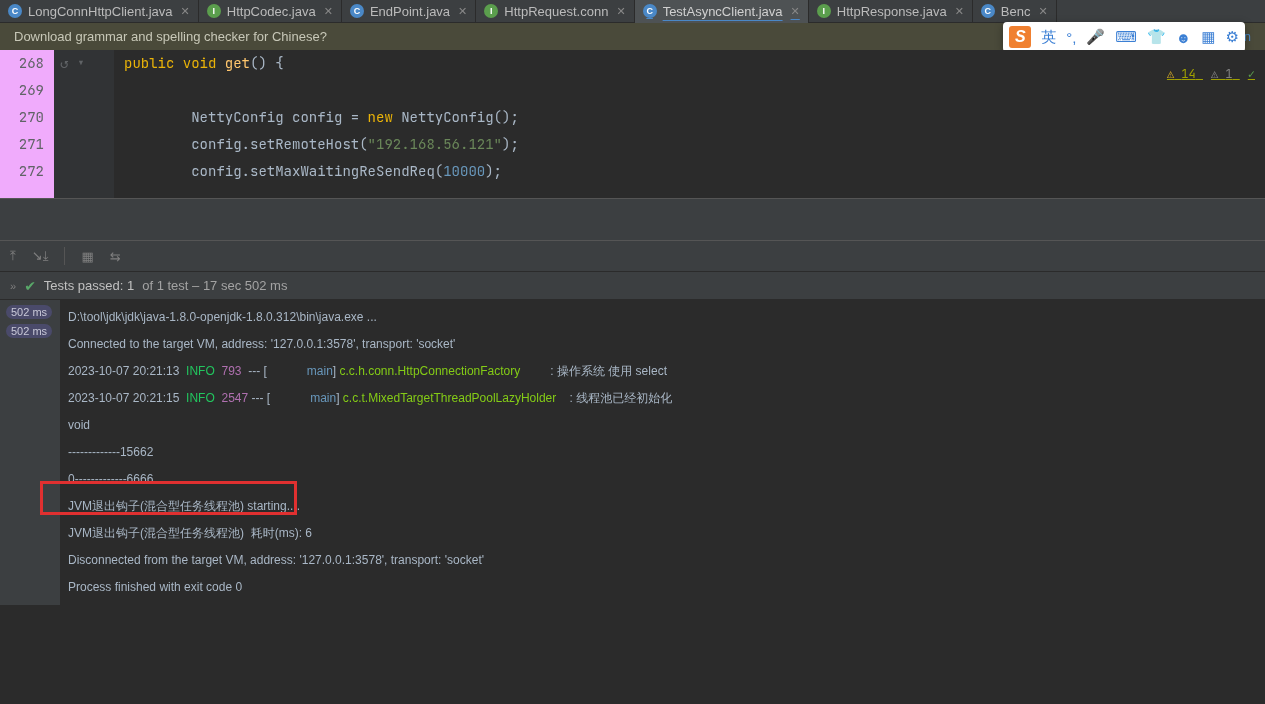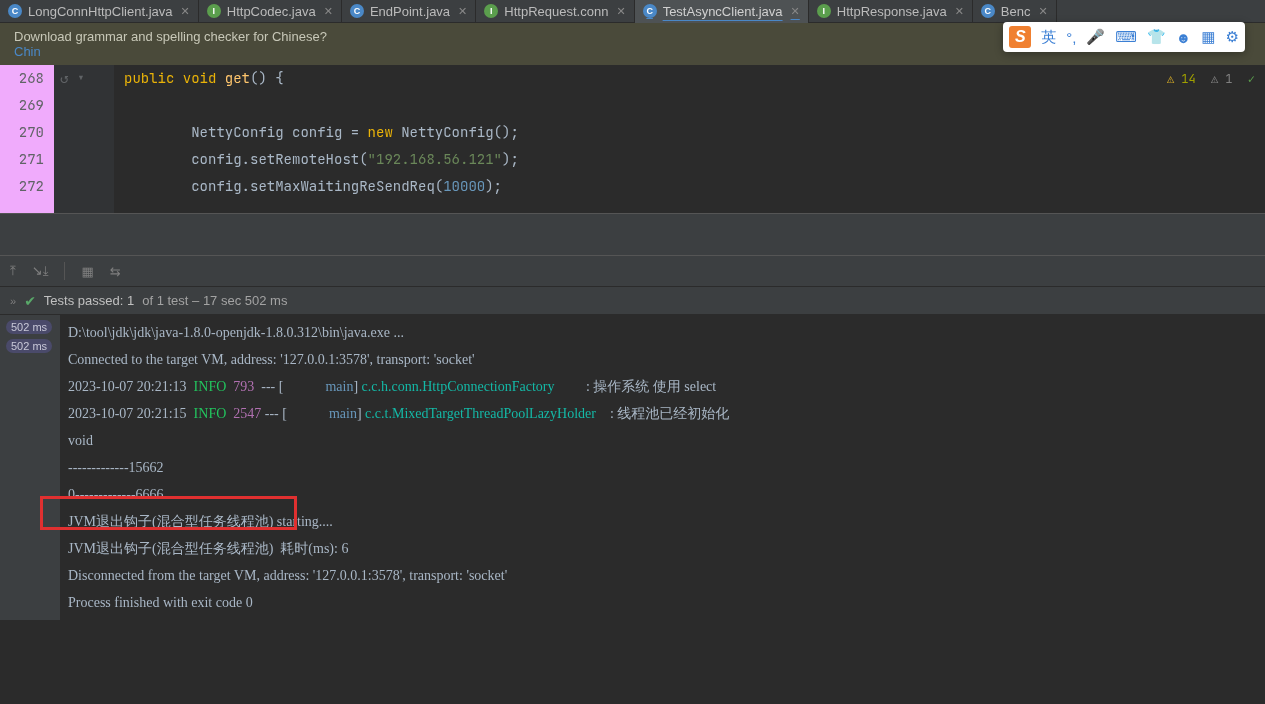--- a/index.html
+++ b/index.html
@@ -78,21 +78,20 @@
   font-size: 16px;
 }
 .floating-toolbar .tb-icon { color: #3b7fd4; font-size: 15px; }
 .banner {
   background: #4a4a3a;
   color: #c8c8b8;
   padding: 6px 14px;
   font-size: 13px;
   display: flex;
   justify-content: space-between;
-  flex-direction: column;
 }
 .banner .chin { color: #4a88c7; }
 .editor {
   display: flex;
   background: #2b2b2b;
   height: 148px;
   font-family: "JetBrains Mono", Consolas, monospace;
   font-size: 14px;
   position: relative;
 }
@@ -113,23 +112,24 @@
 .code { flex: 1; padding-left: 10px; }
 .code .line { height: 27px; line-height: 27px; white-space: pre; }
 .kw { color: #eab308; }
 .fn { color: #ffc66d; }
 .str { color: #6a8759; }
 .num { color: #6897bb; }
 .pln { color: #a9b7c6; }
 .warnings {
   position: absolute;
   right: 10px;
-  top: 6px;
+  top: 16px;
   font-size: 12px;
   color: #a0a000;
+  text-decoration: underline;
 }
 .warnings .grey { color: #808080; margin-left: 8px; }
 .warnings .green { color: #5b9e4d; margin-left: 8px; }
 .divider { height: 42px; background: #3c3f41; border-top: 1px solid #555; }
 .tool-toolbar {
   height: 32px;
   background: #3c3f41;
   border-top: 1px solid #555;
   border-bottom: 1px solid #2b2b2b;
   display: flex;
@@ -164,31 +164,31 @@
   background: #4a4a6a;
   color: #c8c8d8;
   font-size: 11px;
   padding: 1px 5px;
   border-radius: 7px;
   margin-bottom: 4px;
 }
 .console {
   flex: 1;
   background: #2b2b2b;
-  font-family: Liberation Serif, serif;
-  font-size: 14px;
+  font-family: Liberation Sans, sans-serif;
+  font-size: 12px;
   padding: 4px 8px;
   line-height: 27px;
   position: relative;
 }
 .console .c-line { white-space: pre; }
 .info { color: #22c55e; margin-top: 36px; }
 .pid { color: #b070b0; }
 .main { color: #6897bb; }
-.logger { color: #14b8a6; }
+.logger { color: #84cc16; }
 .redbox {
   position: absolute;
   border: 3px solid #e03030;
   pointer-events: none;
 }
 </style>
 </head>
 <body>
 
 <div class="tab-bar" id="tab-bar">

